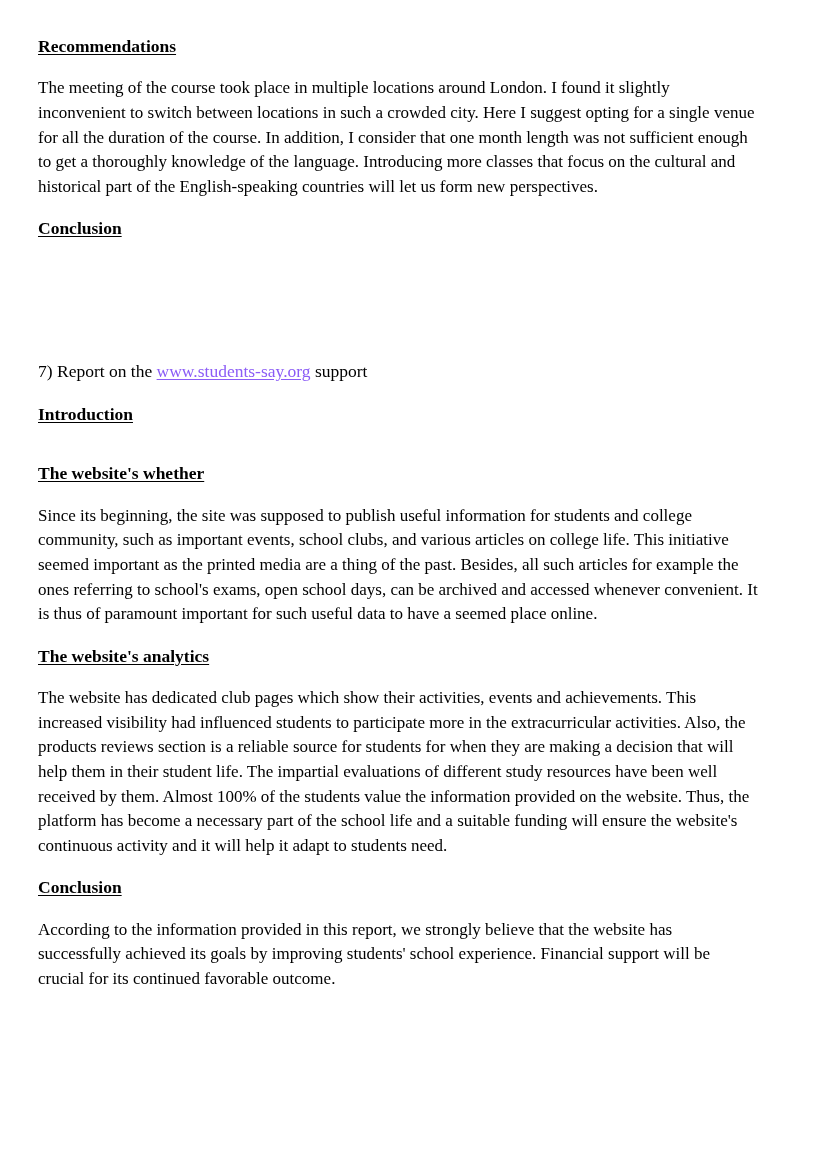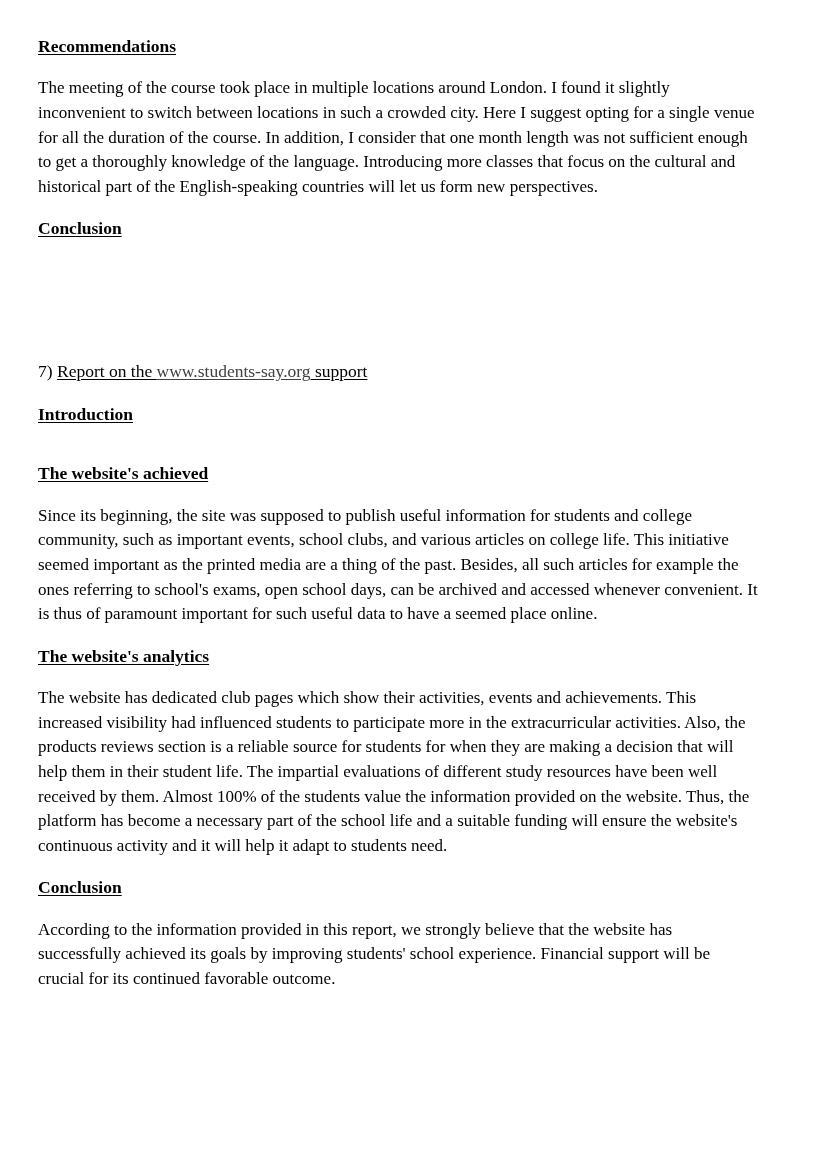--- a/index.html
+++ b/index.html
@@ -43,25 +43,24 @@
 
   .numbered {
     font-size: 17.5px;
     line-height: 1.45;
     margin: 0;
   }
   .numbered .num {
     text-decoration: none;
   }
   .numbered .ul {
-    text-decoration: underline;
     text-underline-offset: 2px;
   }
   a.weblink {
-    color: #404040;
+    color: #8b5cf6;
     text-decoration: underline;
     text-underline-offset: 2px;
   }
 </style>
 </head>
 <body>
 
 <div class="page">
 
   <h2 class="heading">Recommendations </h2>
@@ -79,21 +78,21 @@
   <p class="numbered">
     <span class="num">7) </span><span class="ul">Report on the </span><a class="weblink" href="#">www.students-say.org</a><span class="ul"> support</span>
   </p>
   <div class="sp-mid"></div>
 
   <h2 class="heading">Introduction </h2>
   <div class="sp-after-heading"></div>
 
   <div class="sp-after-para"></div>
 
-  <h2 class="heading">The website's achieved</h2>
+  <h2 class="heading">The website's whether</h2>
   <div class="sp-after-heading"></div>
 
   <p class="para">Since its beginning, the site was supposed to publish useful information for students and college community, such as important events, school clubs, and various articles on college life. This initiative seemed important as the printed media are a thing of the past. Besides, all such articles for example the ones referring to school's exams, open school days, can be archived and accessed whenever convenient. It is thus of paramount important for such useful data to have a seemed place online.</p>
   <div class="sp-after-para"></div>
 
   <h2 class="heading">The website's analytics </h2>
   <div class="sp-after-heading"></div>
 
   <p class="para">The website has dedicated club pages which show their activities, events and achievements. This increased visibility had influenced students to participate more in the extracurricular activities. Also, the products reviews section is a reliable source for students for when they are making a decision that will help them in their student life. The impartial evaluations of different study resources have been well received by them. Almost 100% of the students value the information provided on the website. Thus, the platform has become a necessary part of the school life and a suitable funding will ensure the website's continuous activity and it will help it adapt to students need.</p>
   <div class="sp-after-para"></div>

